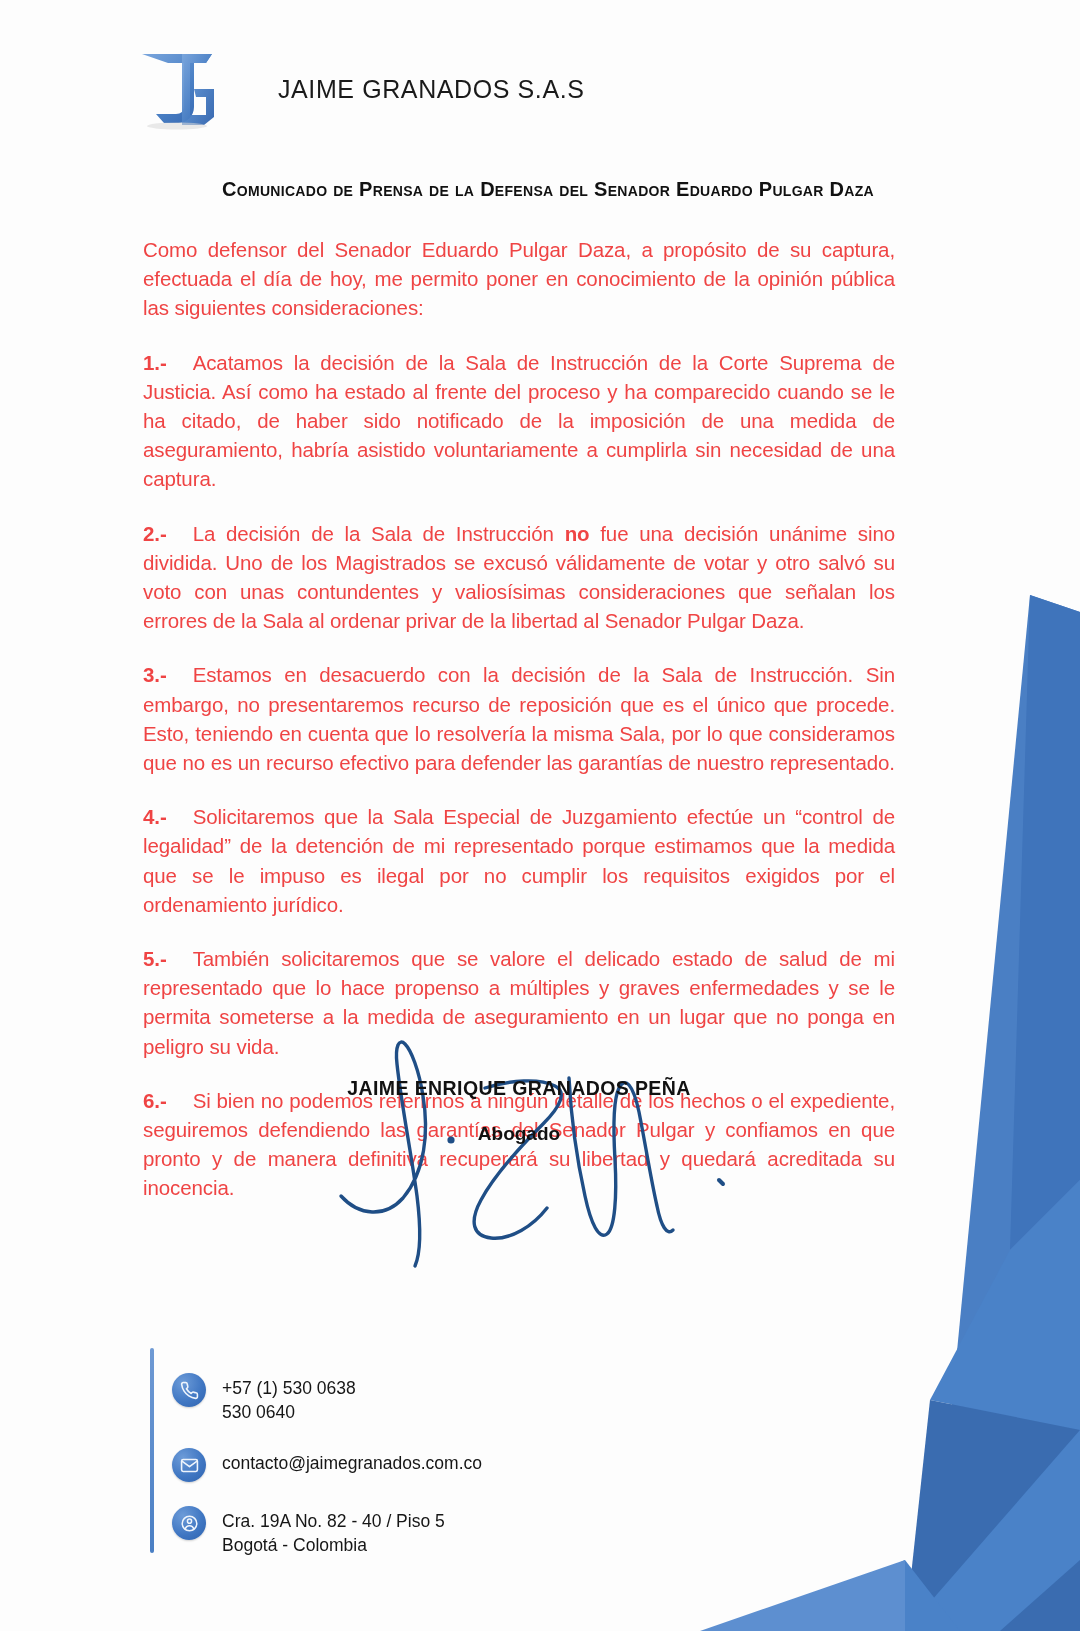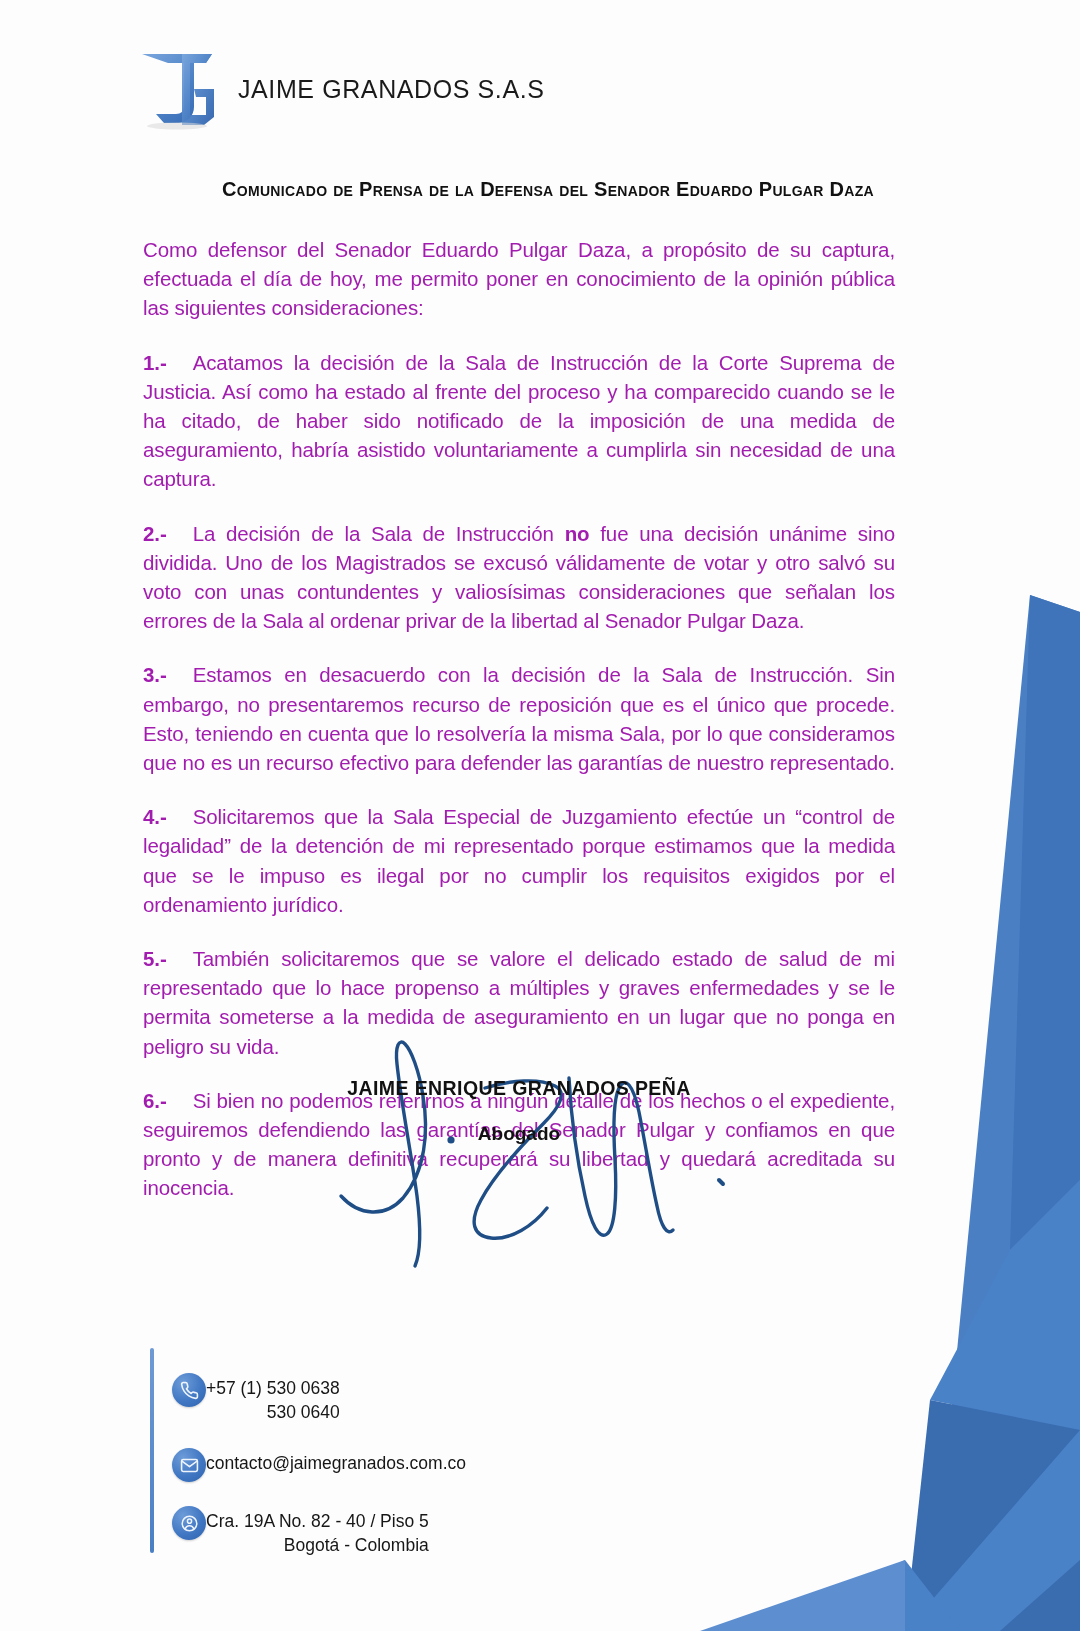--- a/index.html
+++ b/index.html
@@ -40,20 +40,21 @@
     width: 78px;
     height: 82px;
     flex: 0 0 auto;
   }
   .firm-name {
     font-size: 25px;
     letter-spacing: 0.6px;
     color: #1a1a1a;
     font-weight: 400;
     white-space: nowrap;
+    margin-left: 40px;
   }
 
   
   .doc {
     position: absolute;
     left: 143px;
     top: 178px;
     width: 752px;
   }
   .doc-title {
@@ -62,21 +63,21 @@
     color: #111111;
     text-align: center;
     font-variant: small-caps;
     letter-spacing: 0.3px;
     margin: 0 0 34px 0;
     padding-left: 58px;
   }
   .para {
     font-size: 20.5px;
     line-height: 29.2px;
-    color: #a21caf;
+    color: #ef4444;
     text-align: justify;
     margin: 0 0 25px 0;
     letter-spacing: -0.1px;
   }
   .para:last-child { margin-bottom: 0; }
   .para .num {
     font-weight: 700;
   }
   .para .gap {
     display: inline-block;
@@ -136,21 +137,21 @@
   .footer-list {
     margin-left: 22px;
     display: flex;
     flex-direction: column;
     gap: 24px;
     padding-top: 25px;
   }
   .footer-item {
     display: flex;
     align-items: flex-start;
-    text-align: right;
+    gap: 16px;
   }
   .footer-icon {
     width: 34px;
     height: 34px;
     flex: 0 0 auto;
     border-radius: 50%;
     background: radial-gradient(circle at 32% 28%, #6c9bd8 0%, #3f76c2 58%, #2f62ad 100%);
     display: flex;
     align-items: center;
     justify-content: center;

